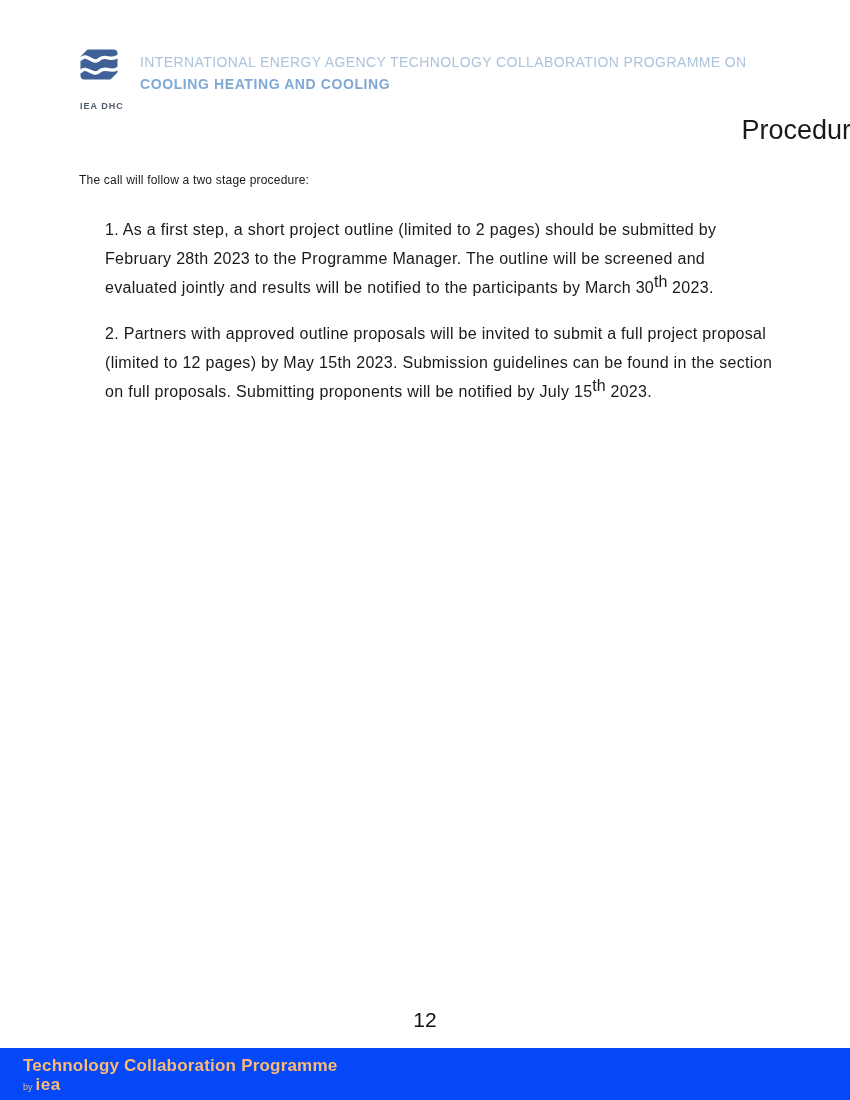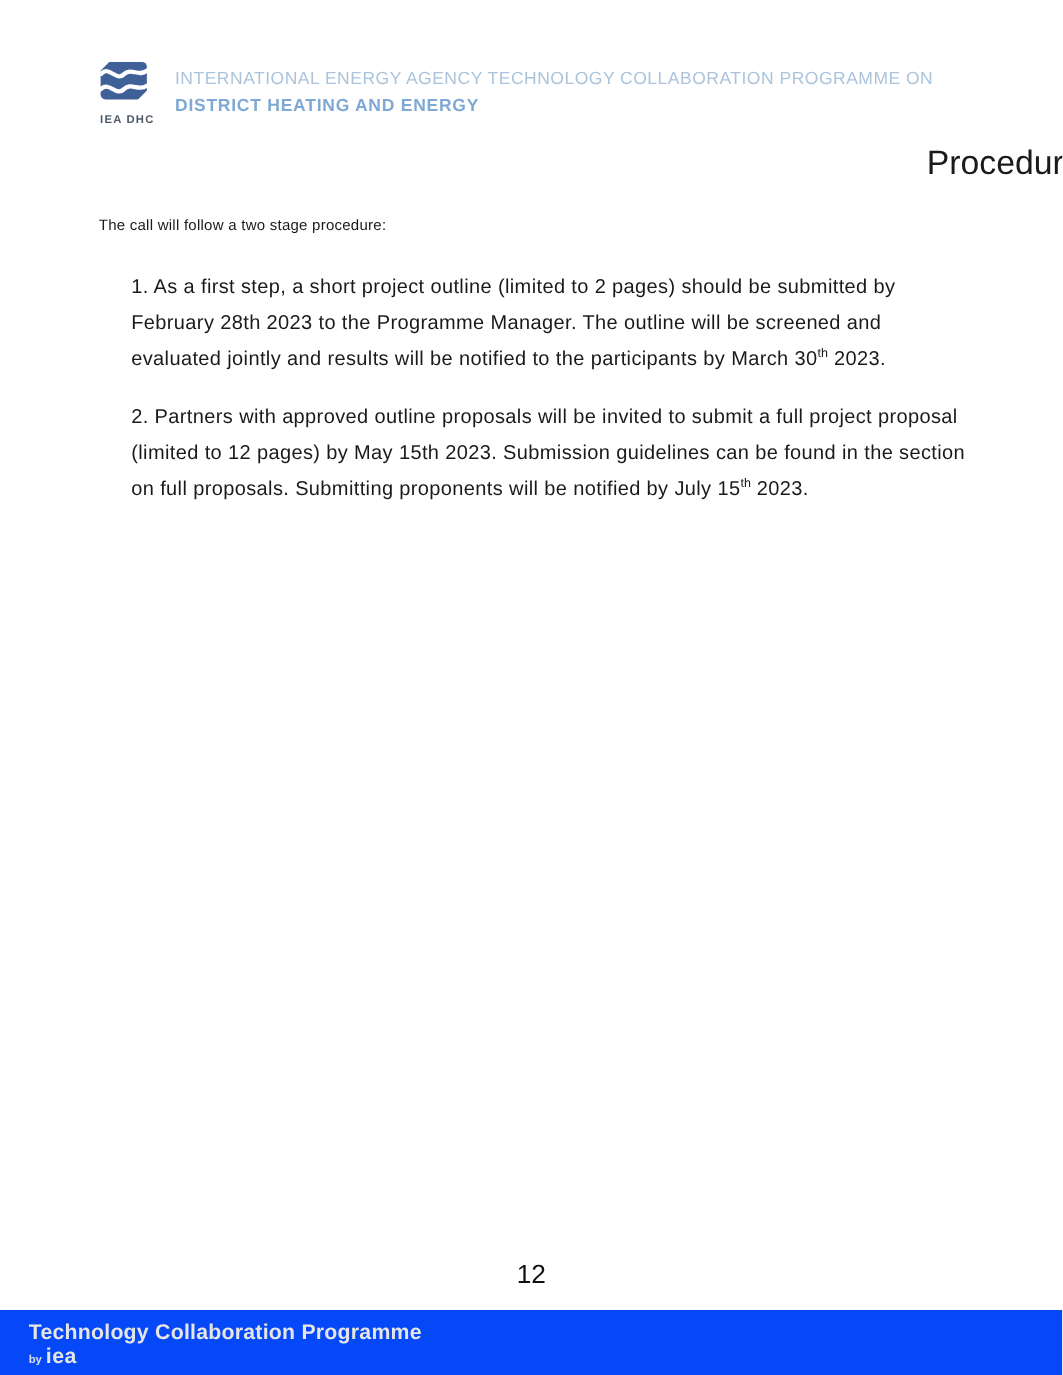--- a/index.html
+++ b/index.html
@@ -17,21 +17,21 @@
   .header {
     position: absolute;
     top: 49px;
     left: 80px;
     display: flex;
     align-items: flex-start;
   }
   .logo { width: 42px; flex: 0 0 auto; text-align: left; }
   .logo-icon { display: block; }
   .logo-caption {
-    margin-top: 5px;
+    margin-top: 17px;
     font-size: 9px;
     font-weight: 700;
     letter-spacing: 1px;
     color: #4d5a68;
     white-space: nowrap;
   }
   .header-lines { margin-left: 18px; padding-top: 2px; }
   .header-line1 {
     font-size: 14px;
     line-height: 22px;
@@ -77,21 +77,21 @@
   }
   .para {
     margin: 0 0 18px 0;
     font-size: 16px;
     line-height: 28.8px;
     letter-spacing: 0.3px;
     color: #1a1a1a;
     text-align: left;
   }
   .para sup {
-    font-size: 10px;
+    font-size: 16px;
     line-height: 0;
     letter-spacing: 0;
     vertical-align: super;
     text-align: right;
   }
 
   
   .page-number {
     position: absolute;
     top: 1008px;
@@ -104,32 +104,32 @@
 
   
   .footer {
     position: absolute;
     left: 0;
     bottom: 0;
     width: 100%;
     height: 52px;
     box-sizing: border-box;
     background: #0448f8;
-    color: #e5e5e5;
+    color: #fdba74;
     padding: 8px 0 0 23px;
   }
   .footer-title {
     font-size: 17px;
     font-weight: 700;
     letter-spacing: 0.2px;
   }
   .footer-byline { margin-top: 2px; line-height: 13px; }
   .footer-byline .by {
     font-size: 9px;
-    font-weight: 700;
+    font-weight: 400;
     margin-right: 3px;
     opacity: 0.95;
   }
   .footer-byline .brand {
     font-size: 17px;
     font-weight: 700;
     letter-spacing: 0.5px;
   }
 </style>
 </head>
@@ -145,21 +145,21 @@
           <path d="M1 10 C 7 3, 13 16.5, 19 10.5 C 25 4.5, 31 13, 37.5 7.5" stroke="#ffffff" stroke-width="3.4" fill="none" stroke-linecap="round"></path>
           <path d="M0.5 22.5 C 7 15.5, 13 28.5, 19 22.5 C 25 16.5, 31 24.5, 37.5 19.5" stroke="#ffffff" stroke-width="3.4" fill="none" stroke-linecap="round"></path>
           <path d="M0 0 L 8 0 L 0 8 Z" fill="#ffffff"></path>
           <path d="M38 31 L 30 31 L 38 23 Z" fill="#ffffff"></path>
         </svg>
       </span>
       <div class="logo-caption">IEA DHC</div>
     </div>
     <div class="header-lines">
       <div class="header-line1">INTERNATIONAL ENERGY AGENCY TECHNOLOGY COLLABORATION PROGRAMME ON</div>
-      <div class="header-line2">DISTRICT HEATING AND ENERGY</div>
+      <div class="header-line2">COOLING HEATING AND COOLING</div>
     </div>
   </div>
 
   <h1 class="doc-title">Procedure</h1>
 
   <p class="intro">The call will follow a two stage procedure:</p>
 
   <div class="paragraphs">
     <p class="para"><span>1. As a first step, a short project outline (limited to 2 pages) should be submitted by February 28th 2023 to the Programme Manager. The outline will be screened and evaluated jointly and results will be notified to the participants by March 30</span><sup>th</sup><span> 2023.</span></p>
     <p class="para"><span>2. Partners with approved outline proposals will be invited to submit a full project proposal (limited to 12 pages) by May 15th 2023. Submission guidelines can be found in the section on full proposals. Submitting proponents will be notified by July 15</span><sup>th</sup><span> 2023.</span></p>

